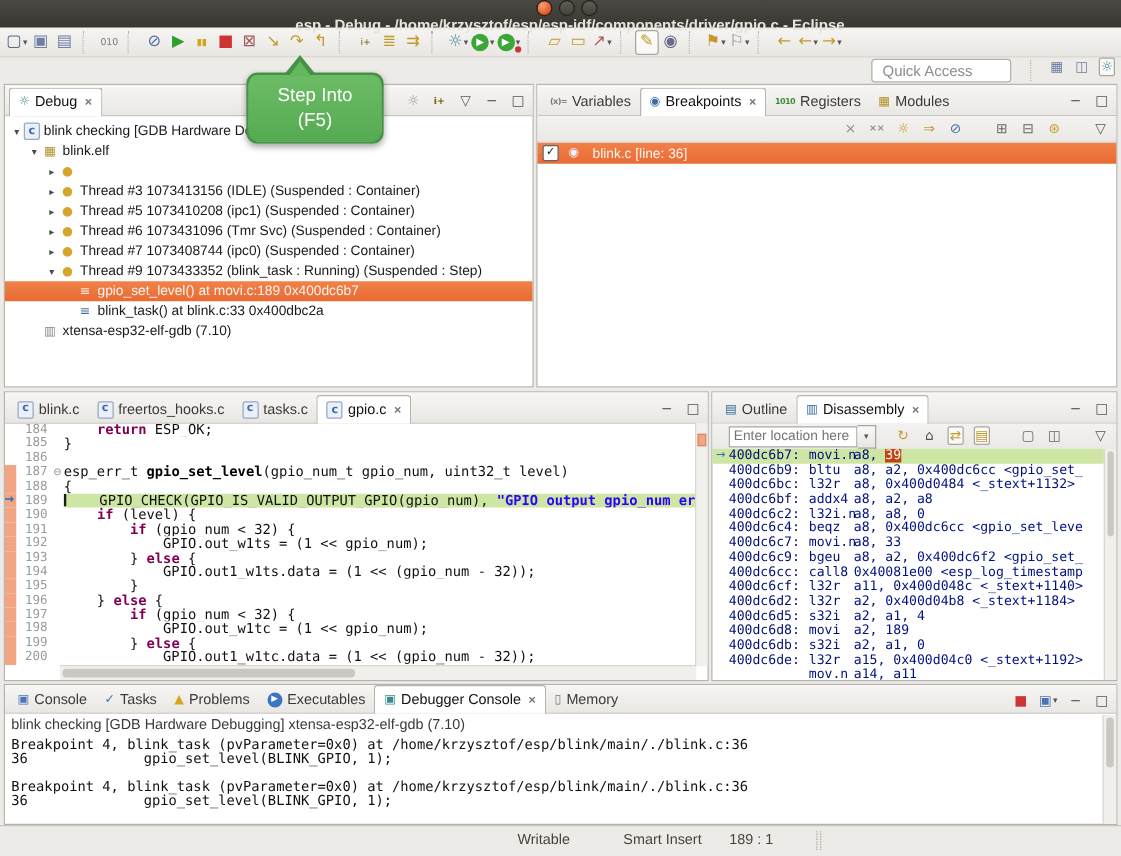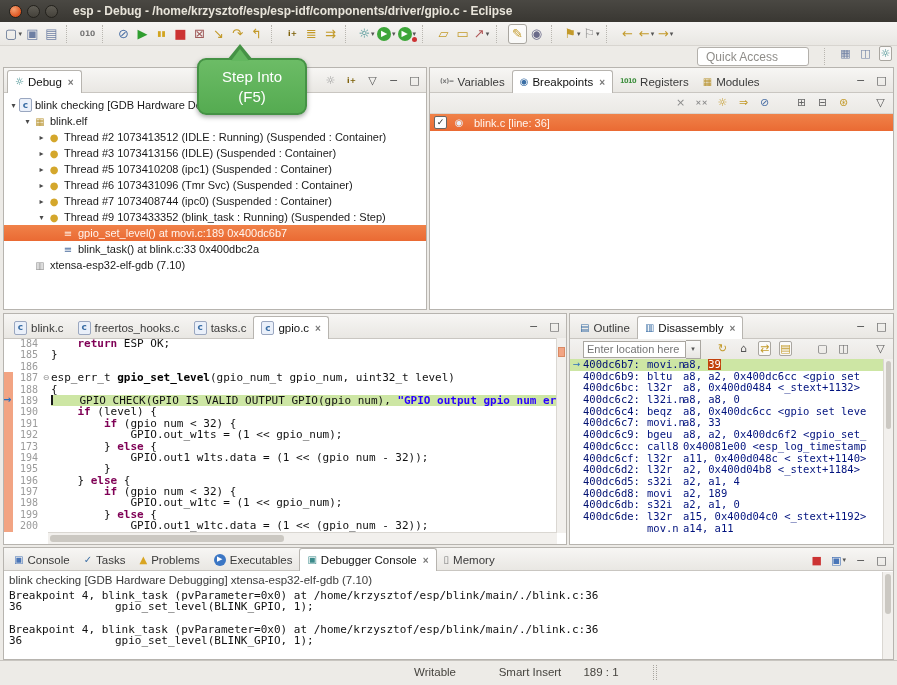--- a/index.html
+++ b/index.html
@@ -1,34 +1,34 @@
 <!DOCTYPE html>
 <html><head>
 <meta charset="utf-8">
 <style>
   html,body{margin:0;padding:0;}
   body{width:897px;height:685px;position:relative;overflow:hidden;background:#EDEBE7;
        font-family:"Liberation Sans",sans-serif;-webkit-font-smoothing:antialiased;}
   
   .titlebar{position:absolute;top:0;left:0;right:0;height:22px;
-            background:linear-gradient(#4A4843,#393732);display:flex;align-items:center;z-index:5;}
+            background:linear-gradient(#4A4843,#393732);display:flex;align-items:center;z-index:5;flex-direction:column;}
   .winbtns{display:flex;gap:5px;margin-left:9px;}
   .wbtn{width:13px;height:13px;border-radius:50%;border:1px solid #23211C;box-sizing:border-box;}
   .wbtn.close{background:radial-gradient(circle at 35% 30%,#F6A171,#DE5420 72%);}
   .wbtn.min,.wbtn.max{background:linear-gradient(#605D55,#44413A);}
   .title{color:#E8E4DA;font-size:12px;font-weight:bold;margin-left:15px;white-space:nowrap;}
   
   .toolbar{position:absolute;top:22px;left:0;right:0;height:23px;
            background:linear-gradient(#F6F5F3,#E9E7E3);border-bottom:1px solid #D8D5D0;
            display:flex;align-items:center;padding-left:4px;z-index:4;}
   .tbtn{height:20px;min-width:19px;display:flex;align-items:center;justify-content:center;
         border-radius:3px;position:relative;padding:0 1px;box-sizing:border-box;}
   .tbtn.pressed{border:1px solid #A9A6A0;background:rgba(255,255,255,.7);}
   .glyph{font-size:13px;line-height:1;font-family:"DejaVu Sans",sans-serif;}
-  .glyph.small{font-size:7.5px;font-weight:bold;}
+  .glyph.small{font-size:7.5px;font-weight:normal;}
   .glyph.circ{width:14px;height:14px;border-radius:50%;color:#fff !important;font-size:8px;
               display:flex;align-items:center;justify-content:center;}
   .dd{font-size:7px;color:#555;margin-left:1px;font-family:"DejaVu Sans",sans-serif;}
   .tsep{width:8px;height:18px;border-left:1px dotted #B9B6B0;margin:0 3px 0 5px;}
   .hsep{width:8px;}
   .badge{position:absolute;right:0;bottom:2px;width:5px;height:5px;border-radius:50%;}
   .toolbar2{position:absolute;top:46px;left:0;right:0;height:21px;z-index:4;padding-left:17px;}
   .qaccess{position:absolute;left:697px;top:1px;width:112px;height:19px;background:#fff;
            border:1px solid #B3B0AB;border-radius:3px;color:#8F8D89;font-size:12px;
            line-height:18px;padding-left:8px;box-sizing:border-box;}
@@ -307,21 +307,20 @@
         <span class="nlabel">blink checking [GDB Hardware Debugging]</span>
       </div>
       <div class="trow" style="padding-left: 18px;">
         <span class="arrow">▾</span>
         <span class="nicon" style="color: rgb(184, 147, 47);">▦</span>
         <span class="nlabel">blink.elf</span>
       </div>
       <div class="trow" style="padding-left: 32px;">
         <span class="arrow">▸</span>
         <span class="nicon" style="color: rgb(212, 167, 44);">●</span>
-        <span class="nlabel">Thread #2 1073413512 (IDLE : Running) (Suspended : Container)</span>
       </div>
       <div class="trow" style="padding-left: 32px;">
         <span class="arrow">▸</span>
         <span class="nicon" style="color: rgb(212, 167, 44);">●</span>
         <span class="nlabel">Thread #3 1073413156 (IDLE) (Suspended : Container)</span>
       </div>
       <div class="trow" style="padding-left: 32px;">
         <span class="arrow">▸</span>
         <span class="nicon" style="color: rgb(212, 167, 44);">●</span>
         <span class="nlabel">Thread #5 1073410208 (ipc1) (Suspended : Container)</span>
@@ -462,21 +461,21 @@
   <div class="ebody">
       <div class="eline"><span class="ann"></span><span class="lnum">184</span><span class="fold"></span><span class="ecode">    <span class="kw">return</span> ESP_OK;</span></div>
       <div class="eline"><span class="ann"></span><span class="lnum">185</span><span class="fold"></span><span class="ecode">}</span></div>
       <div class="eline"><span class="ann"></span><span class="lnum">186</span><span class="fold"></span><span class="ecode"></span></div>
       <div class="eline"><span class="ann chg"></span><span class="lnum">187</span><span class="fold">⊖</span><span class="ecode">esp_err_t <b>gpio_set_level</b>(gpio_num_t gpio_num, uint32_t level)</span></div>
       <div class="eline"><span class="ann chg"></span><span class="lnum">188</span><span class="fold"></span><span class="ecode">{</span></div>
       <div class="eline cur"><span class="ann chg"><span class="ip">→</span></span><span class="lnum">189</span><span class="fold"></span><span class="ecode"><span class="caret"></span>    GPIO_CHECK(GPIO_IS_VALID_OUTPUT_GPIO(gpio_num), <span class="str">"GPIO output gpio_num error"</span>, ESP_</span></div>
       <div class="eline"><span class="ann chg"></span><span class="lnum">190</span><span class="fold"></span><span class="ecode">    <span class="kw">if</span> (level) {</span></div>
       <div class="eline"><span class="ann chg"></span><span class="lnum">191</span><span class="fold"></span><span class="ecode">        <span class="kw">if</span> (gpio_num &lt; 32) {</span></div>
       <div class="eline"><span class="ann chg"></span><span class="lnum">192</span><span class="fold"></span><span class="ecode">            GPIO.out_w1ts = (1 &lt;&lt; gpio_num);</span></div>
-      <div class="eline"><span class="ann chg"></span><span class="lnum">173</span><span class="fold"></span><span class="ecode">        } <span class="kw">else</span> {</span></div>
+      <div class="eline"><span class="ann chg"></span><span class="lnum">193</span><span class="fold"></span><span class="ecode">        } <span class="kw">else</span> {</span></div>
       <div class="eline"><span class="ann chg"></span><span class="lnum">194</span><span class="fold"></span><span class="ecode">            GPIO.out1_w1ts.data = (1 &lt;&lt; (gpio_num - 32));</span></div>
       <div class="eline"><span class="ann chg"></span><span class="lnum">195</span><span class="fold"></span><span class="ecode">        }</span></div>
       <div class="eline"><span class="ann chg"></span><span class="lnum">196</span><span class="fold"></span><span class="ecode">    } <span class="kw">else</span> {</span></div>
       <div class="eline"><span class="ann chg"></span><span class="lnum">197</span><span class="fold"></span><span class="ecode">        <span class="kw">if</span> (gpio_num &lt; 32) {</span></div>
       <div class="eline"><span class="ann chg"></span><span class="lnum">198</span><span class="fold"></span><span class="ecode">            GPIO.out_w1tc = (1 &lt;&lt; gpio_num);</span></div>
       <div class="eline"><span class="ann chg"></span><span class="lnum">199</span><span class="fold"></span><span class="ecode">        } <span class="kw">else</span> {</span></div>
       <div class="eline"><span class="ann chg"></span><span class="lnum">200</span><span class="fold"></span><span class="ecode">            GPIO.out1_w1tc.data = (1 &lt;&lt; (gpio_num - 32));</span></div>
     </div>
   <div class="escroll">
       <div class="ethumb"></div>
@@ -534,20 +533,21 @@
         <span class="hsep"></span>
         <span class="hicon">
           <span class="glyph" style="font-size: 11px; color: rgb(85, 85, 85);">▽</span>
         </span>
       </div>
   </div>
   <div class="dbody">
       <div class="dline cur"><span class="dmark">→</span><span class="daddr">400dc6b7:</span><span class="dop">movi.n</span><span class="dargs">a8, <span class="dsel">39</span></span></div>
       <div class="dline"><span class="dmark"></span><span class="daddr">400dc6b9:</span><span class="dop">bltu</span><span class="dargs">a8, a2, 0x400dc6cc &lt;gpio_set_</span></div>
       <div class="dline"><span class="dmark"></span><span class="daddr">400dc6bc:</span><span class="dop">l32r</span><span class="dargs">a8, 0x400d0484 &lt;_stext+1132&gt;</span></div>
+      <div class="dline"><span class="dmark"></span><span class="daddr">400dc6bf:</span><span class="dop">addx4</span><span class="dargs">a8, a2, a8</span></div>
       <div class="dline"><span class="dmark"></span><span class="daddr">400dc6c2:</span><span class="dop">l32i.n</span><span class="dargs">a8, a8, 0</span></div>
       <div class="dline"><span class="dmark"></span><span class="daddr">400dc6c4:</span><span class="dop">beqz</span><span class="dargs">a8, 0x400dc6cc &lt;gpio_set_leve</span></div>
       <div class="dline"><span class="dmark"></span><span class="daddr">400dc6c7:</span><span class="dop">movi.n</span><span class="dargs">a8, 33</span></div>
       <div class="dline"><span class="dmark"></span><span class="daddr">400dc6c9:</span><span class="dop">bgeu</span><span class="dargs">a8, a2, 0x400dc6f2 &lt;gpio_set_</span></div>
       <div class="dline"><span class="dmark"></span><span class="daddr">400dc6cc:</span><span class="dop">call8</span><span class="dargs">0x40081e00 &lt;esp_log_timestamp</span></div>
       <div class="dline"><span class="dmark"></span><span class="daddr">400dc6cf:</span><span class="dop">l32r</span><span class="dargs">a11, 0x400d048c &lt;_stext+1140&gt;</span></div>
       <div class="dline"><span class="dmark"></span><span class="daddr">400dc6d2:</span><span class="dop">l32r</span><span class="dargs">a2, 0x400d04b8 &lt;_stext+1184&gt;</span></div>
       <div class="dline"><span class="dmark"></span><span class="daddr">400dc6d5:</span><span class="dop">s32i</span><span class="dargs">a2, a1, 4</span></div>
       <div class="dline"><span class="dmark"></span><span class="daddr">400dc6d8:</span><span class="dop">movi</span><span class="dargs">a2, 189</span></div>
       <div class="dline"><span class="dmark"></span><span class="daddr">400dc6db:</span><span class="dop">s32i</span><span class="dargs">a2, a1, 0</span></div>

